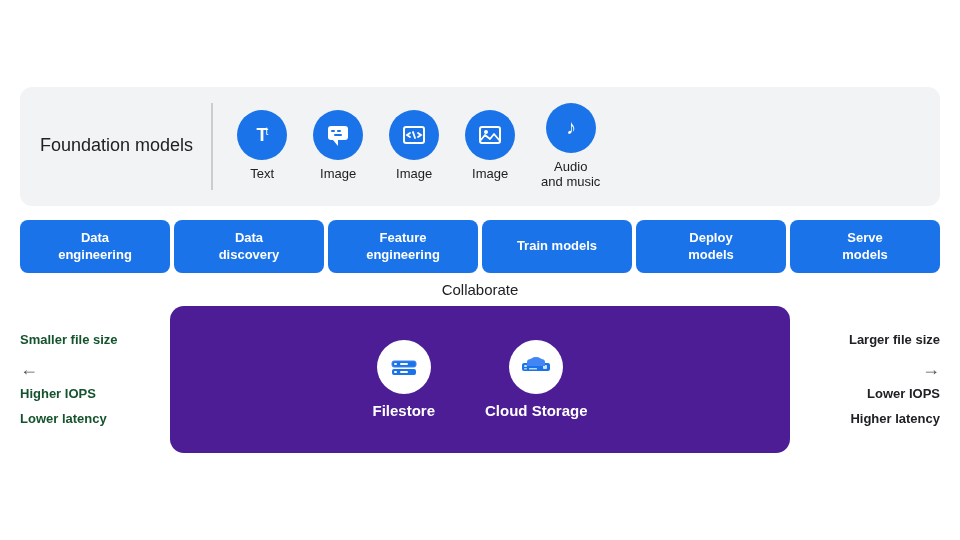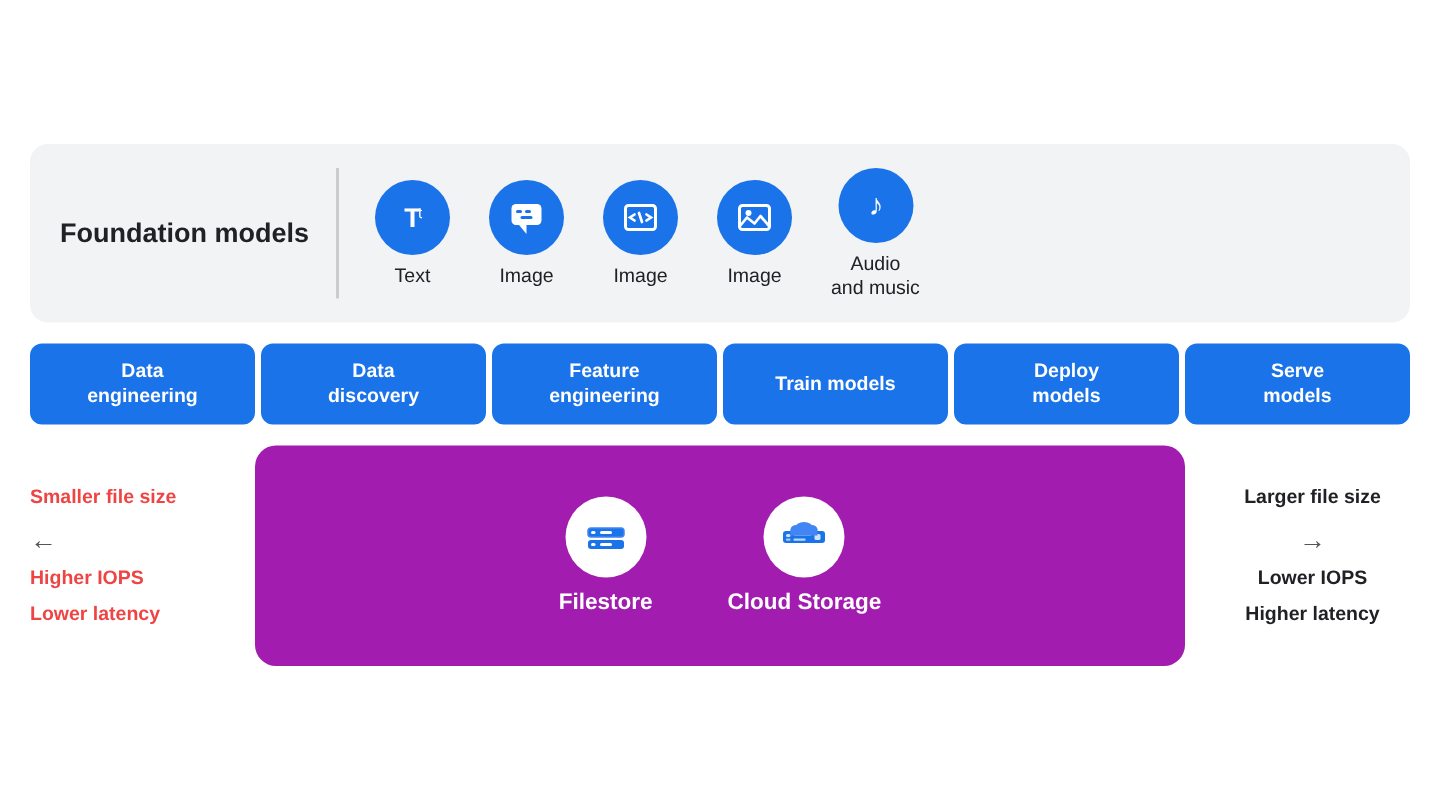--- a/index.html
+++ b/index.html
@@ -24,21 +24,21 @@
     .foundation-row {
       display: flex;
       align-items: stretch;
       background: #f1f3f4;
       border-radius: 12px;
       padding: 16px 20px;
       gap: 0;
     }
     .foundation-title {
       font-size: 18px;
-      font-weight: 700;
+      font-weight: 400;
       color: #202124;
       min-width: 130px;
       display: flex;
       align-items: center;
       padding-right: 18px;
       border-right: 2px solid #ccc;
       line-height: 1.3;
     }
     .foundation-icons {
       display: flex;
@@ -109,34 +109,34 @@
     }
     .storage-left {
       min-width: 130px;
       display: flex;
       flex-direction: column;
       gap: 4px;
     }
     .storage-left-text {
       font-size: 13px;
       font-weight: 600;
-      color: #ef4444;
+      color: #14532d;
       line-height: 1.6;
     }
     .arrow-left {
       display: flex;
       align-items: center;
       gap: 6px;
       font-size: 18px;
       color: #555;
       margin-top: 4px;
     }
     .storage-box {
       flex: 1;
-      background: #a21caf;
+      background: #4c1d95;
       border-radius: 14px;
       padding: 34px 30px;
       display: flex;
       align-items: center;
       justify-content: center;
       gap: 50px;
       min-height: 120px;
     }
     .storage-item {
       display: flex;
@@ -157,21 +157,21 @@
     .storage-label {
       color: #fff;
       font-size: 15px;
       font-weight: 600;
     }
     .storage-right {
       min-width: 130px;
       display: flex;
       flex-direction: column;
       gap: 4px;
-      align-items: center;
+      align-items: flex-end;
     }
     .storage-right-text {
       font-size: 13px;
       font-weight: 600;
       color: #202124;
       line-height: 1.6;
     }
     .arrow-right {
       display: flex;
       align-items: center;
@@ -255,20 +255,21 @@
 
   <div class="pipeline-row">
     <div class="pipeline-btn">Data<br>engineering</div>
     <div class="pipeline-btn">Data<br>discovery</div>
     <div class="pipeline-btn">Feature<br>engineering</div>
     <div class="pipeline-btn">Train models</div>
     <div class="pipeline-btn">Deploy<br>models</div>
     <div class="pipeline-btn">Serve<br>models</div>
   </div>
 
+  <div class="collaborate-label">Collaborate</div>
 
   <div class="storage-section">
 
     <div class="storage-left">
       <span class="storage-left-text">Smaller file size</span>
       <div class="arrow-left">
         <span>←</span>
       </div>
       <span class="storage-left-text">Higher IOPS</span>
       <span class="storage-left-text">Lower latency</span>

